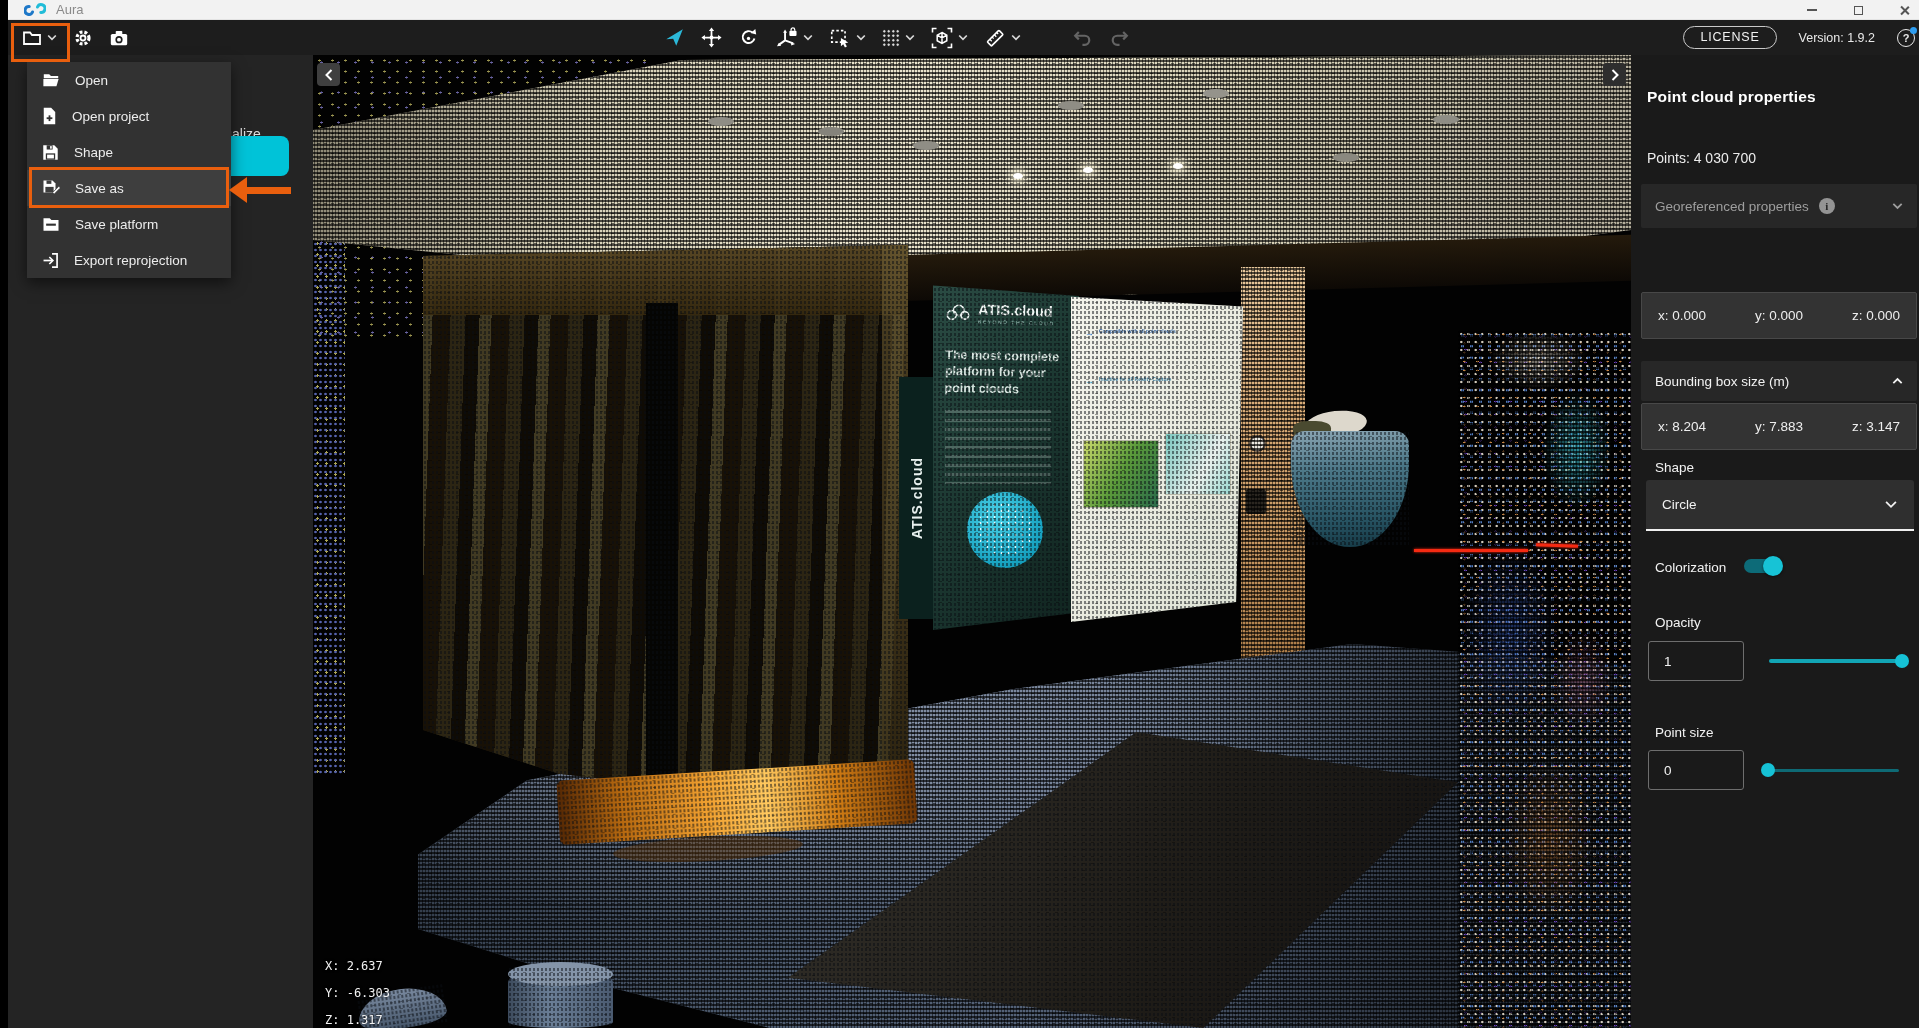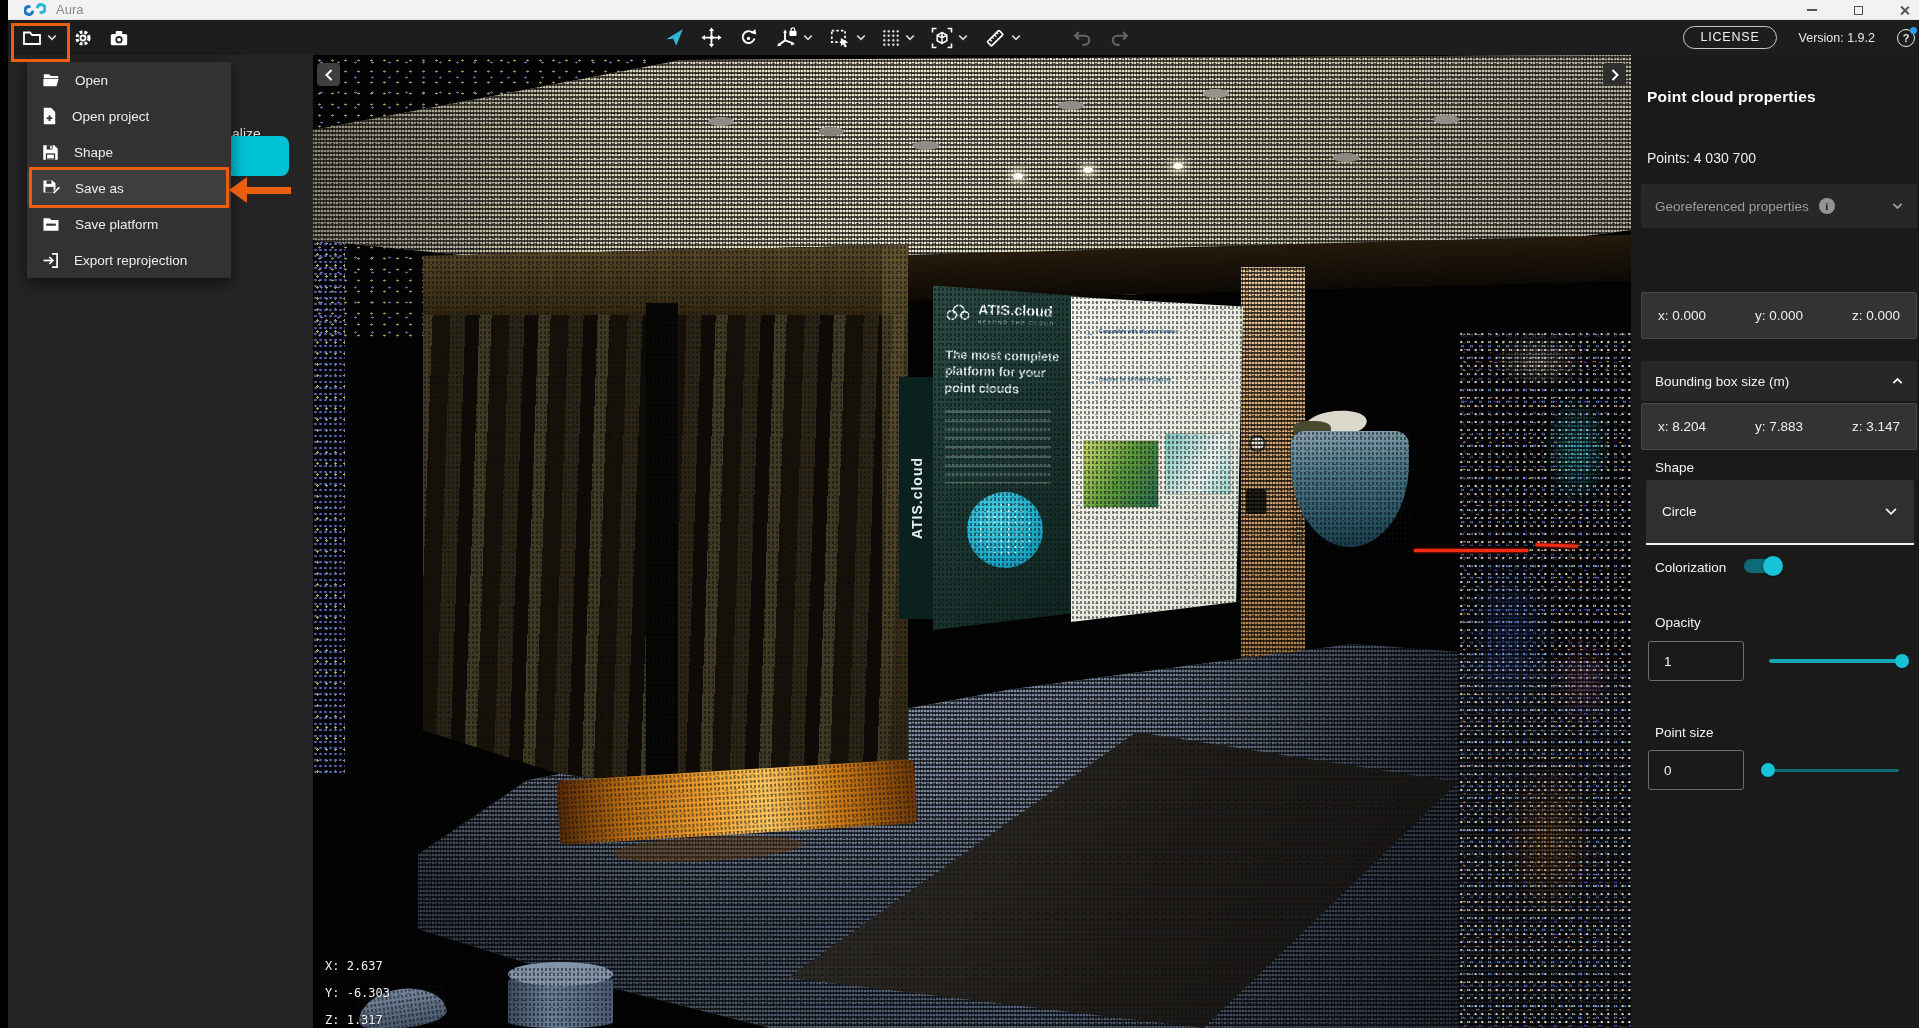--- a/index.html
+++ b/index.html
@@ -45,21 +45,21 @@
   .hint-arrow .head { position:absolute; left:0; top:0; width:0; height:0; border-top:13px solid transparent; border-bottom:13px solid transparent; border-right:18px solid #e95f0e; }
   .folder-highlight { position:absolute; left:3px; top:23px; width:59px; height:39px; border:3px solid #e95f0e; z-index:60; pointer-events:none; }
   
   .rp-title { position:absolute; left:16px; top:33px; font-size:15.5px; font-weight:600; color:#fff; letter-spacing:.2px; }
   .rp-points { position:absolute; left:16px; top:95px; font-size:14px; color:#ececec; }
   .rp-bar { position:absolute; left:10px; width:276px; height:44px; background:#272727; border-radius:2px; display:flex; align-items:center; padding:0 14px; font-size:13.5px; }
   .rp-bar .spacer { flex:1; }
   .rp-box { position:absolute; left:10px; width:276px; height:47px; background:#333; border:1px solid #484848; border-radius:2px; display:flex; align-items:center; justify-content:space-between; padding:0 16px; font-size:13.5px; color:#eee; }
   .info-circle { width:16px; height:16px; border-radius:50%; background:#949494; color:#262626; font-size:11px; font-weight:bold; font-family:"Liberation Serif",serif; display:flex; align-items:center; justify-content:center; margin-left:10px; }
   .rp-label { position:absolute; left:24px; font-size:13.5px; color:#f2f2f2; }
-  .dropdown { position:absolute; left:15px; top:425px; width:268px; height:65px; background:#2f2f2f; border-bottom:2px solid #f0f0f0; border-radius:3px 3px 0 0; display:flex; align-items:center; padding:0 16px; font-size:13.5px; color:#f2f2f2; cursor:pointer; }
+  .dropdown { position:absolute; left:15px; top:425px; width:268px; height:51px; background:#2f2f2f; border-bottom:2px solid #f0f0f0; border-radius:3px 3px 0 0; display:flex; align-items:center; padding:0 16px; font-size:13.5px; color:#f2f2f2; cursor:pointer; }
   .dropdown .spacer { flex:1; }
   .toggle { position:absolute; left:113px; top:504px; width:36px; height:14px; border-radius:7px; background:#0d6b78; cursor:pointer; }
   .toggle .knob { position:absolute; right:-3px; top:-3px; width:20px; height:20px; border-radius:50%; background:#17c3d6; box-shadow:0 1px 3px rgba(0,0,0,.5); }
   .num-input { position:absolute; left:17px; width:96px; height:40px; border:1px solid #6e6e6e; border-radius:3px; display:flex; align-items:center; padding-left:15px; font-size:13.5px; color:#f2f2f2; background:transparent; cursor:text; }
   .slider { position:absolute; height:4px; border-radius:2px; }
   .slider .thumb { position:absolute; top:-5px; width:14px; height:14px; border-radius:50%; background:#16c2d6; }
   
   .sc { position:absolute; }
   .dots::after { content:""; position:absolute; inset:0;
     background-image:radial-gradient(rgba(0,0,0,.85) 1px, transparent 1.3px), radial-gradient(rgba(0,0,0,.55) 1px, transparent 1.2px);

